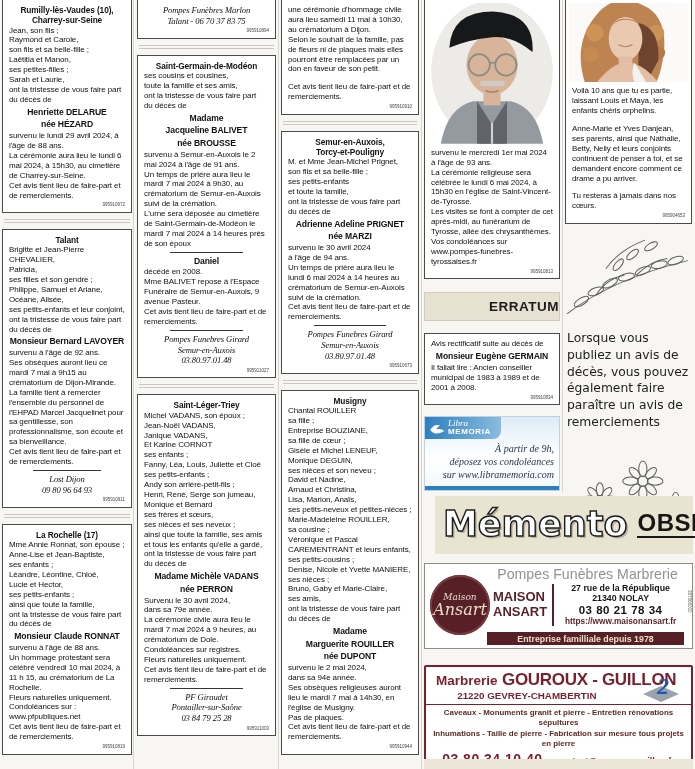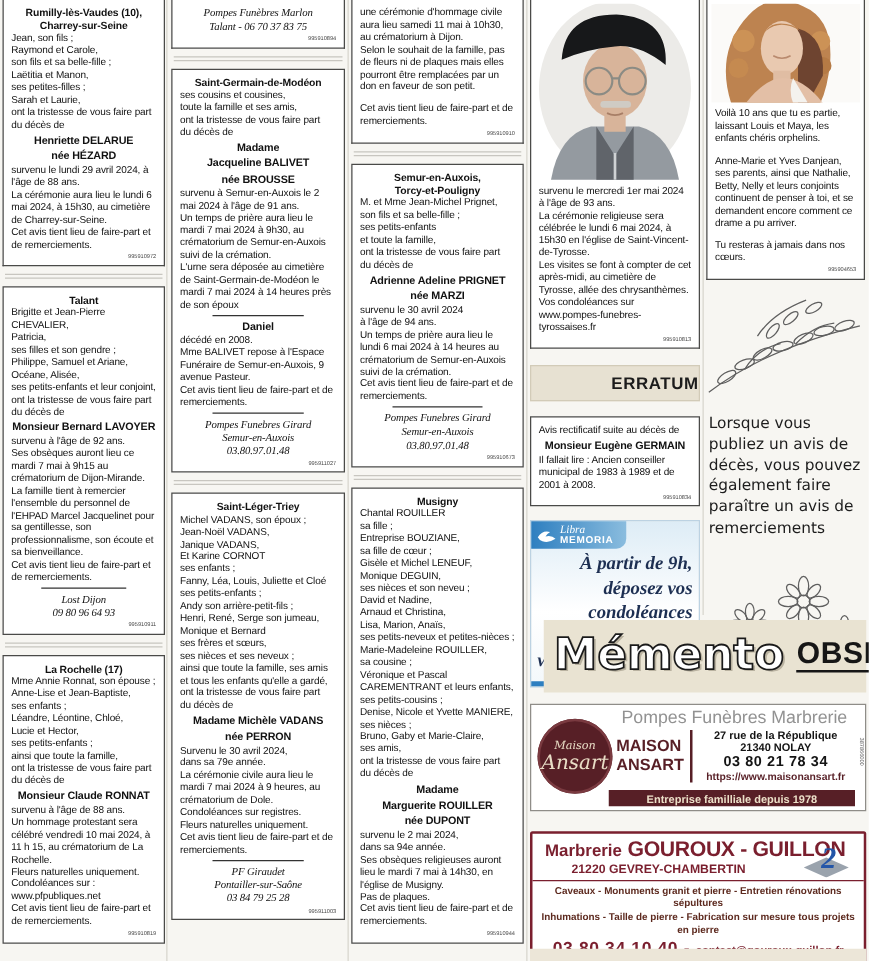--- a/index.html
+++ b/index.html
@@ -32,22 +32,22 @@
   .seg-photo svg{display:block;width:100%;}
   
   .erratum-band{margin-top:13px;background:#e7e1d2;border:1px solid #d2cbb8;text-align:right;
         font-weight:bold;font-size:13.5px;letter-spacing:0.5px;padding:6px 0;color:#1c1c1c;}
   .libra-ad{margin-top:11px;border:1px solid #bcd2e2;background:linear-gradient(180deg,#ddecf6 0%,#ffffff 55%,#f3f8fb 100%);position:relative;padding:0 0 5px;}
   .libra-band{display:inline-flex;align-items:center;gap:3px;background:linear-gradient(90deg,#2e7fc0,#8abcde);
         padding:2px 10px 3px 4px;border-radius:0 0 8px 0;}
   .libra-brand{color:#fff;line-height:1;}
   .libra-brand .b1{font-family:"Liberation Serif",serif;font-style:italic;font-size:9px;display:block;}
   .libra-brand .b2{font-size:8px;font-weight:bold;letter-spacing:0.6px;display:block;}
-  .libra-tagline{font-family:"Liberation Serif",serif;font-style:italic;font-weight:bold;
-        color:#1d2f52;font-size:15px;text-align:right;padding:3px 5px 4px;line-height:1.3;}
+  .libra-tagline{font-family:"Liberation Serif",serif;font-style:italic;font-weight:normal;
+        color:#1d2f52;font-size:10px;text-align:right;padding:3px 5px 4px;line-height:1.3;}
   .libra-bar{position:absolute;left:0;right:0;bottom:0;height:4px;background:#2e7fc0;}
   
   .promo{margin-top:10px;position:relative;}
   .promo svg{display:block;width:100%;}
   .promo-text{font-family:"DejaVu Sans",sans-serif;font-size:12.3px;line-height:1.36;
         color:#1d1d1d;padding:2px 0 2px 2px;}
   
   .ads{position:absolute;left:424px;top:496px;width:269px;}
   .memento{background:#e9e3d2;display:flex;align-items:center;gap:10px;padding:6px 8px 8px;height:44px;margin-left:11px;}
   .memento-logo{font-family:"DejaVu Sans",sans-serif;font-weight:bold;font-size:35px;line-height:1;
@@ -299,21 +299,21 @@
       <path d="M20 42 Q22 8 61 8 Q100 10 98 46 Q78 30 60 32 Q38 34 20 42 Z" fill="#17181a"></path>
       <circle cx="48" cy="58" r="10" fill="none" stroke="#8b8b84" stroke-width="1.6"></circle>
       <circle cx="73" cy="58" r="10" fill="none" stroke="#8b8b84" stroke-width="1.6"></circle>
       <line x1="58" y1="56" x2="63" y2="56" stroke="#8b8b84" stroke-width="1.6"></line>
       <rect x="49" y="73" width="23" height="5" rx="2.5" fill="#cfcbc4"></rect>
       <path d="M54 82 Q60 85 66 82" stroke="#a77e66" stroke-width="1.4" fill="none"></path>
     </svg>
   </div>
           <div class="seg-p">survenu le mercredi 1er mai 2024 à l'âge de 93 ans.</div>
           <div class="seg-p">La cérémonie religieuse sera célébrée le lundi 6 mai 2024, à 15h30 en l'église de Saint-Vincent-de-Tyrosse.</div>
-          <div class="seg-p">Les visites se font à compter de cet après-midi, au cimetière de Tyrosse, allée des chrysanthèmes.</div>
+          <div class="seg-p">Les visites se font à compter de cet après-midi, au funérarium de Tyrosse, allée des chrysanthèmes.</div>
           <div class="seg-p">Vos condoléances sur www.pompes-funebres-tyrossaises.fr</div>
           <div class="seg-r">995910813</div>
         </div>
       </div>
     <div class="erratum-band">ERRATUM</div>
     <div style="margin-top:12px;">
         <div class="notice">
           <div class="seg-p">Avis rectificatif suite au décès de</div>
           <div class="seg-n">Monsieur Eugène GERMAIN</div>
           <div class="seg-p">Il fallait lire : Ancien conseiller municipal de 1983 à 1989 et de 2001 à 2008.</div>

